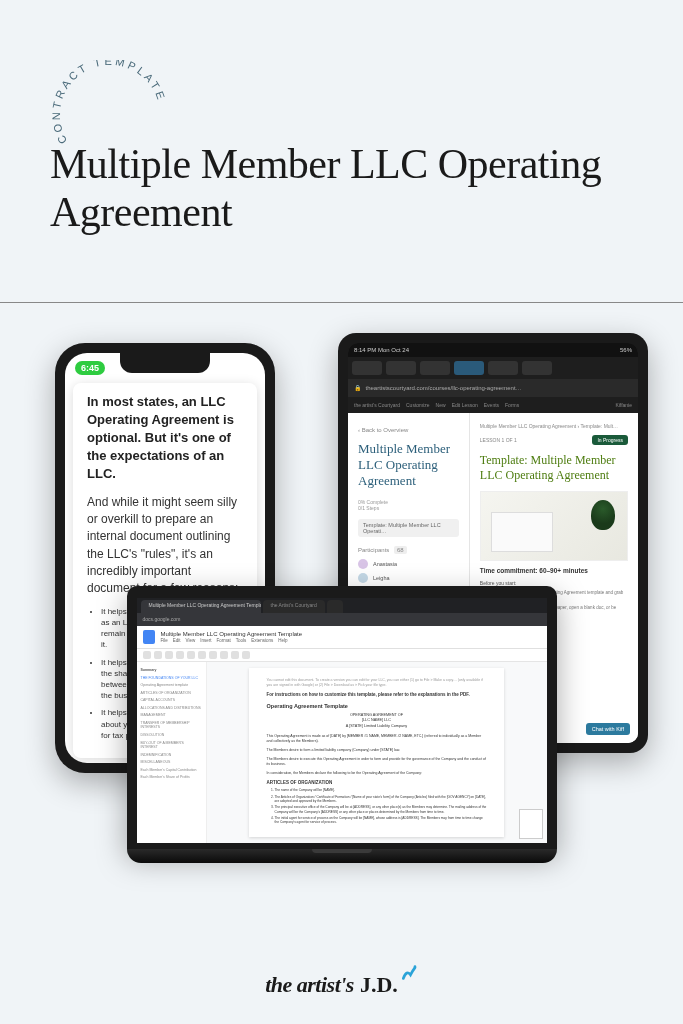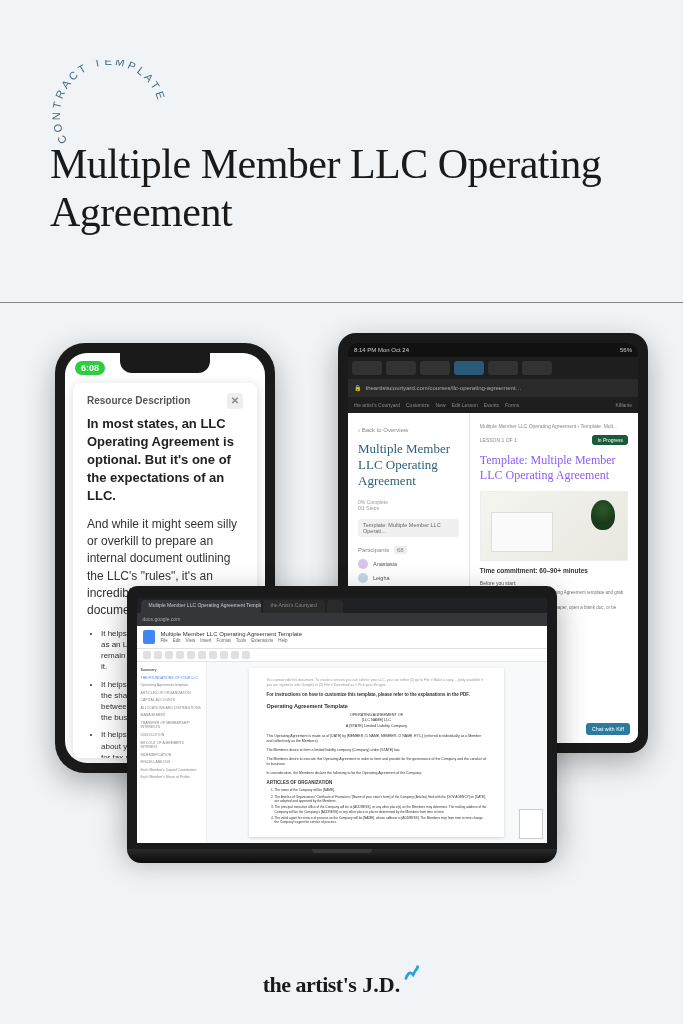--- a/index.html
+++ b/index.html
@@ -186,21 +186,21 @@
   .participant { display: flex; align-items: center; gap: 5px; margin-bottom: 4px; }
   .avatar { width: 10px; height: 10px; border-radius: 50%; }
   .pname { font-size: 5.5px; color: #555; }
   .show-more { font-size: 5.5px; color: #2c7a9e; margin-top: 4px; }
 
   .crumb { font-size: 5px; color: #888; margin-bottom: 6px; }
   .lesson-row { display: flex; justify-content: space-between; align-items: center; margin-bottom: 8px; }
   .lesson-of { font-size: 5px; color: #888; }
   .status-pill { background: #1a5a3a; color: #fff; font-size: 5px; padding: 2px 5px; border-radius: 3px; }
   .lesson-title {
-    font-size: 12px; color: #8b5cf6; font-weight: 400;
+    font-size: 12px; color: #4d7c0f; font-weight: 400;
     line-height: 1.25; margin-bottom: 8px;
     font-family: Georgia, serif;
   }
   .hero-img {
     width: 100%; height: 70px;
     background: linear-gradient(135deg, #f5f5f0 0%, #e8e8e0 100%);
     border: 1px solid #eee; position: relative; margin-bottom: 6px;
   }
   .hero-img::before {
     content: ""; position: absolute; right: 12px; top: 8px;
@@ -307,21 +307,21 @@
     border: 1px solid #ccc;
   }
 
   
   .footer-logo {
     position: absolute;
     bottom: 26px; left: 50%; transform: translateX(-50%);
     display: flex; align-items: baseline; gap: 2px;
     font-family: Georgia, 'Times New Roman', serif;
   }
-  .logo-the { font-size: 22px; font-weight: 700; color: #1a1a1a; letter-spacing: -0.5px; }
+  .logo-the { font-size: 22px; font-style: italic; font-weight: 700; color: #1a1a1a; letter-spacing: -0.5px; }
   .logo-jd { font-size: 22px; font-weight: 900; color: #1a1a1a; margin-left: 4px; }
   .splash {
     width: 18px; height: 18px; position: relative; top: -10px;
   }
 </style>
 </head>
 <body>
 
 <div class="header">
   <div class="badge-wrap">
@@ -337,26 +337,22 @@
   </div>
   <h1 class="title">Multiple Member LLC Operating Agreement</h1>
 </div>
 <hr class="divider">
 
 <div class="stage">
 
   <div class="phone">
     <div class="phone-screen">
       <div class="phone-notch"></div>
-      <div class="phone-pill">6:08</div>
+      <div class="phone-pill">6:45</div>
       <div class="phone-card">
-        <div class="phone-card-head">
-          <span>Resource Description</span>
-          <span class="phone-close">✕</span>
-        </div>
         <div class="phone-bold">In most states, an LLC Operating Agreement is optional. But it's one of the expectations of an LLC.</div>
         <div class="phone-p">And while it might seem silly or overkill to prepare an internal document outlining the LLC's "rules", it's an incredibly important document for a few reasons:</div>
         <ul class="phone-ul">
           <li>It helps prove you are treating your LLC as an LLC and that your fence should remain strong if someone is challenging it.</li>
           <li>It helps you discuss and think through the shared roles and responsibilities between the partners and how you want the business to progress.</li>
           <li>It helps document what you've decided about your business (which is important for tax purposes).</li>
         </ul>
       </div>
     </div>
   </div>

